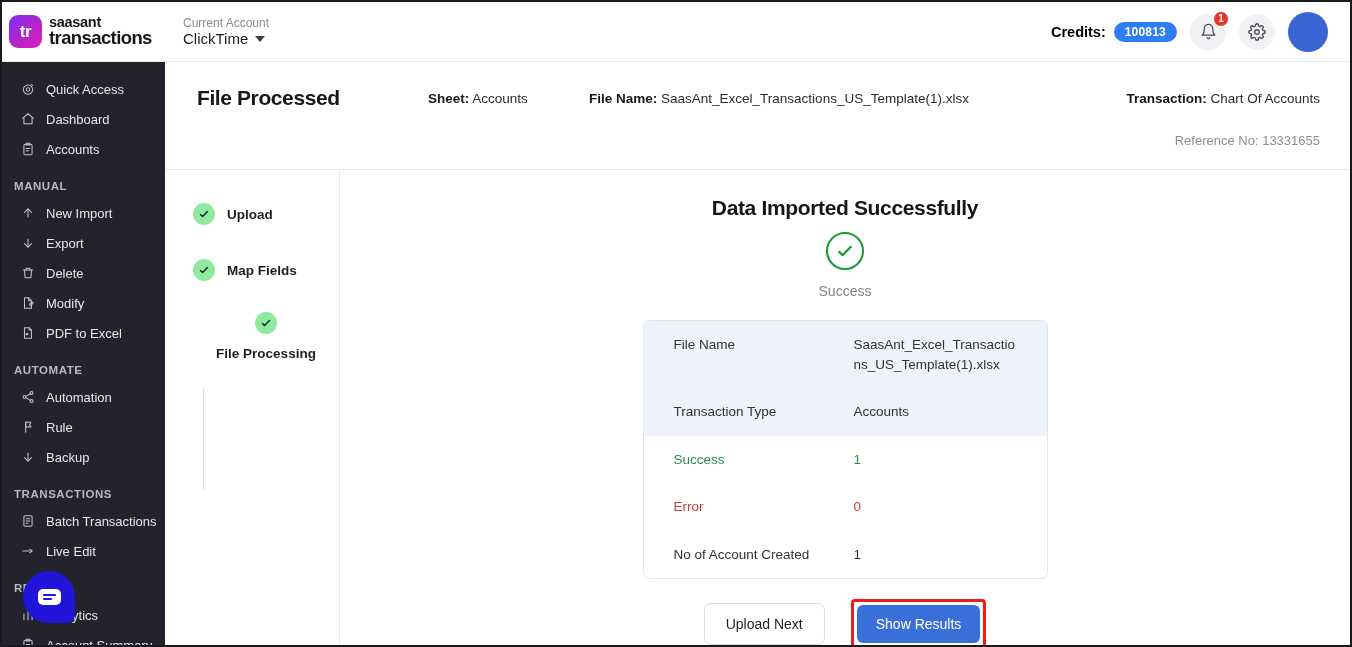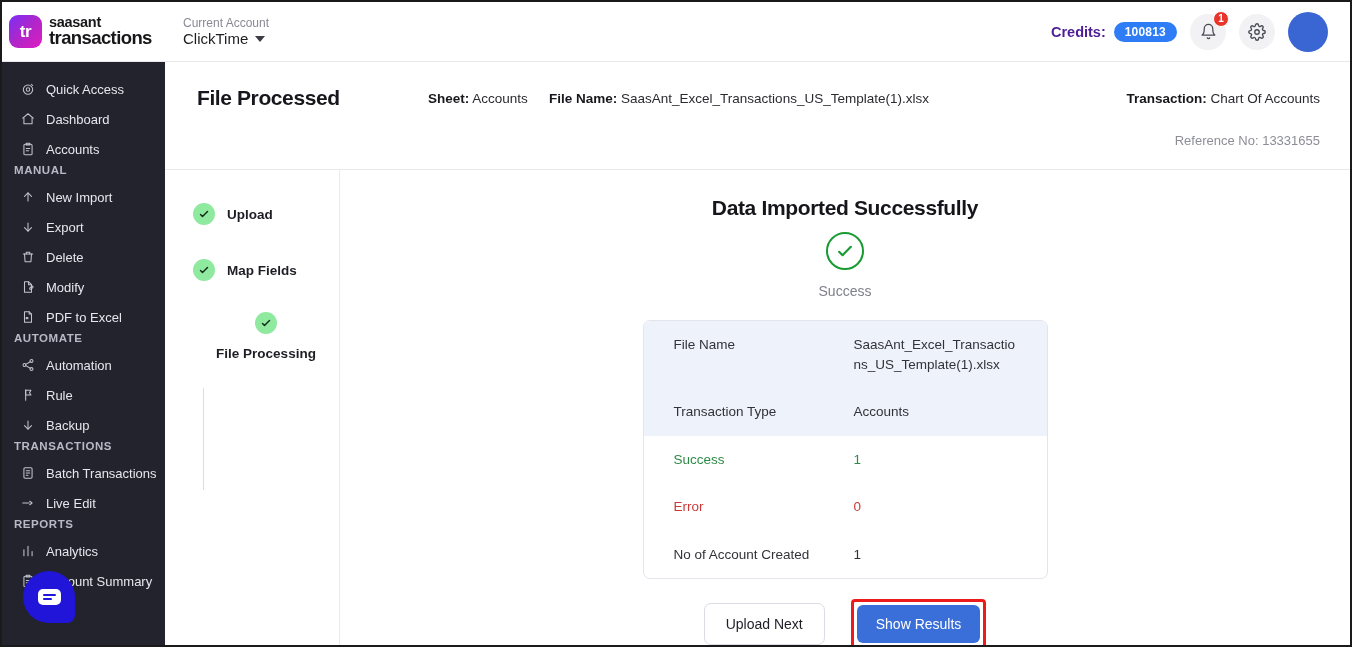--- a/index.html
+++ b/index.html
@@ -59,21 +59,21 @@
     width: 0; height: 0;
     border-left: 5px solid transparent;
     border-right: 5px solid transparent;
     border-top: 6px solid #3c3c44;
   }
   .topbar-right {
     margin-left: auto; display: flex; align-items: center;
     gap: 13px; padding-right: 22px;
   }
   .credits-wrap { display: flex; align-items: center; gap: 8px; }
-  .credits-label { font-size: 14.5px; font-weight: 700; color: #4c1d95; }
+  .credits-label { font-size: 14.5px; font-weight: 700; color: #000000; }
   .credits-pill {
     background: #2f7df6; color: #fff;
     font-size: 12px; font-weight: 700;
     padding: 3px 11px; border-radius: 11px;
     letter-spacing: 0.2px;
   }
   .icon-circle {
     width: 36px; height: 36px; border-radius: 50%;
     background: #f2f2f5;
     display: flex; align-items: center; justify-content: center;
@@ -109,21 +109,21 @@
   }
   .nav-ico {
     width: 15px; height: 15px;
     display: flex; align-items: center; justify-content: center;
     color: #c3c3cf; flex: 0 0 auto;
   }
   .nav-ico svg { display: block; }
   .nav-section {
     font-size: 11.5px; font-weight: 700; color: #b9b9c6;
     letter-spacing: 0.55px; padding-left: 12px;
-    margin-bottom: 6px;
+    margin-top: 16px; margin-bottom: 6px;
   }
 
   
   .chat-bubble {
     position: absolute; left: 21px; bottom: 22px;
     width: 52px; height: 52px;
     background: #2015d8;
     border-radius: 50% 50% 8px 50%;
     display: flex; align-items: center; justify-content: center;
     z-index: 20;
@@ -154,21 +154,21 @@
   .page-title {
     position: absolute; left: 32px; top: 26px;
     font-size: 21px; font-weight: 700; color: #16161c;
     letter-spacing: -0.4px;
   }
   .meta-sheet {
     position: absolute; left: 263px; top: 31px;
     font-size: 13.5px; color: #2a2a31;
   }
   .meta-file {
-    position: absolute; left: 384px; top: 31px;
+    position: absolute; left: 424px; top: 31px;
     font-size: 13.5px; color: #2a2a31;
     white-space: nowrap;
   }
   .meta-txn {
     position: absolute; right: 30px; top: 31px;
     font-size: 13.5px; color: #2a2a31; white-space: nowrap;
   }
   .meta-ref {
     position: absolute; right: 30px; top: 73px;
     font-size: 13px; color: #8d8d98; white-space: nowrap;

